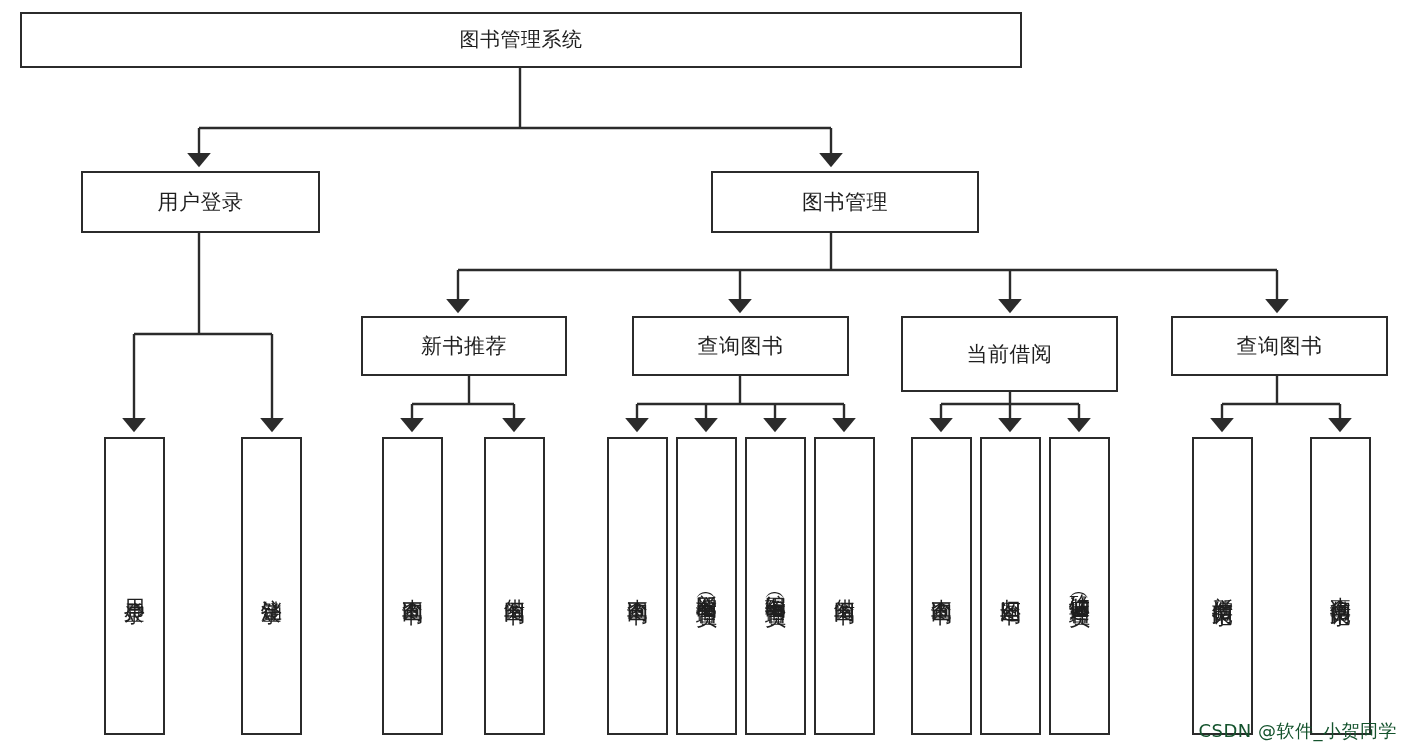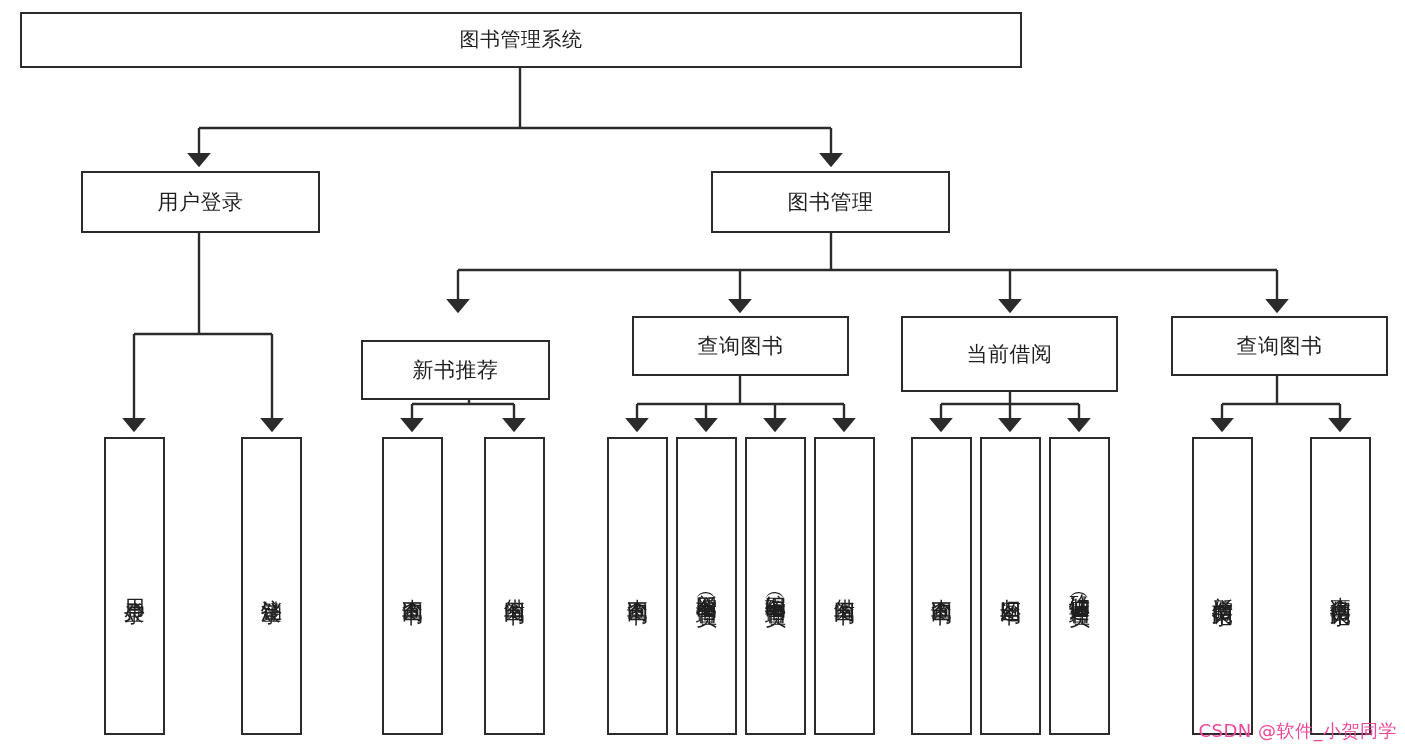--- a/index.html
+++ b/index.html
@@ -58,21 +58,21 @@
     font-size: 21px;
     line-height: 1.05;
     letter-spacing: 2px;
     max-height: 100%;
   }
   #watermark {
     position: absolute;
     right: 8px;
     bottom: 4px;
     font-size: 18px;
-    color: #ec4899;
+    color: #14532d;
     font-family: "DejaVu Sans", "Liberation Sans", sans-serif;
     letter-spacing: 0.5px;
     white-space: nowrap;
     pointer-events: none;
   }
 </style>
 </head>
 <body>
 
 <div id="diagram-root">
@@ -128,25 +128,25 @@
     </g>
   </svg>
 
   <div class="node root horizontal" style="left:20px; top:12px; width:1002px; height:56px;">
     <span class="node-label">图书管理系统</span>
   </div>
 
   <div class="node horizontal" style="left:81px; top:171px; width:239px; height:62px;">
     <span class="node-label">用户登录</span>
   </div>
-  <div class="node horizontal" style="left:711px; top:171px; width:239px; height:62px;">
+  <div class="node horizontal" style="left:711px; top:171px; width:268px; height:62px;">
     <span class="node-label">图书管理</span>
   </div>
 
-  <div class="node horizontal" style="left:361px; top:316px; width:189px; height:60px;margin-top:24px;">
+  <div class="node horizontal" style="left:361px; top:316px; width:206px; height:60px;">
     <span class="node-label">新书推荐</span>
   </div>
   <div class="node horizontal" style="left:632px; top:316px; width:217px; height:60px;">
     <span class="node-label">查询图书</span>
   </div>
   <div class="node horizontal" style="left:901px; top:316px; width:217px; height:76px;">
     <span class="node-label">当前借阅</span>
   </div>
   <div class="node horizontal" style="left:1171px; top:316px; width:217px; height:60px;">
     <span class="node-label">查询图书</span>

